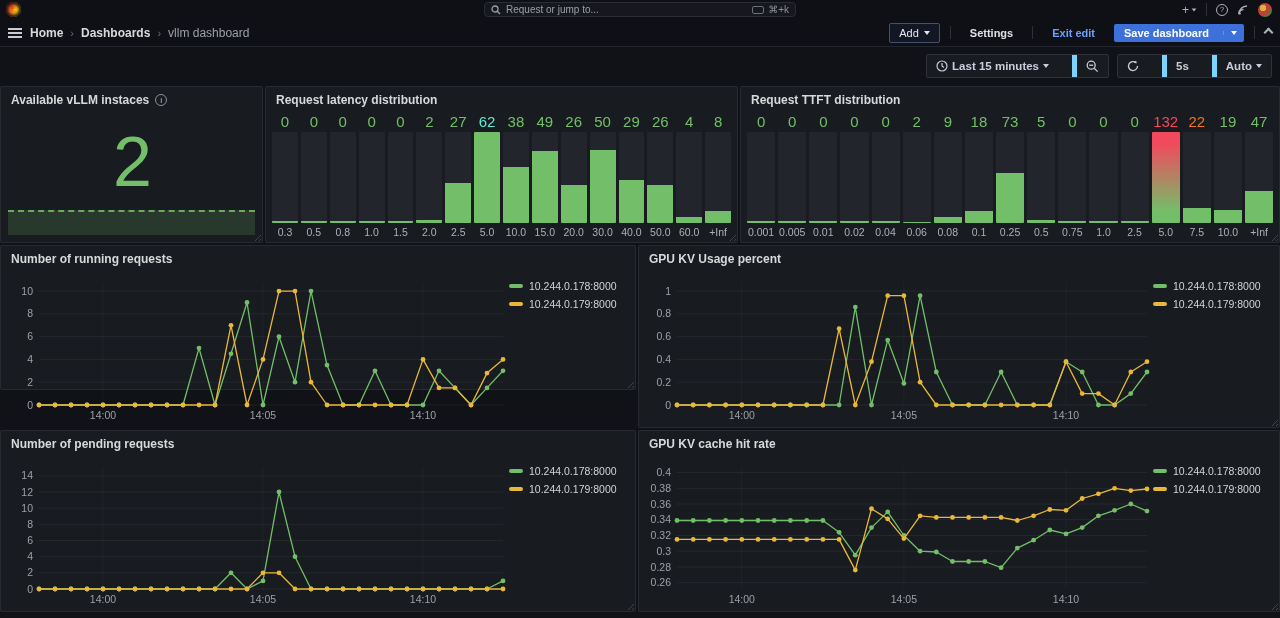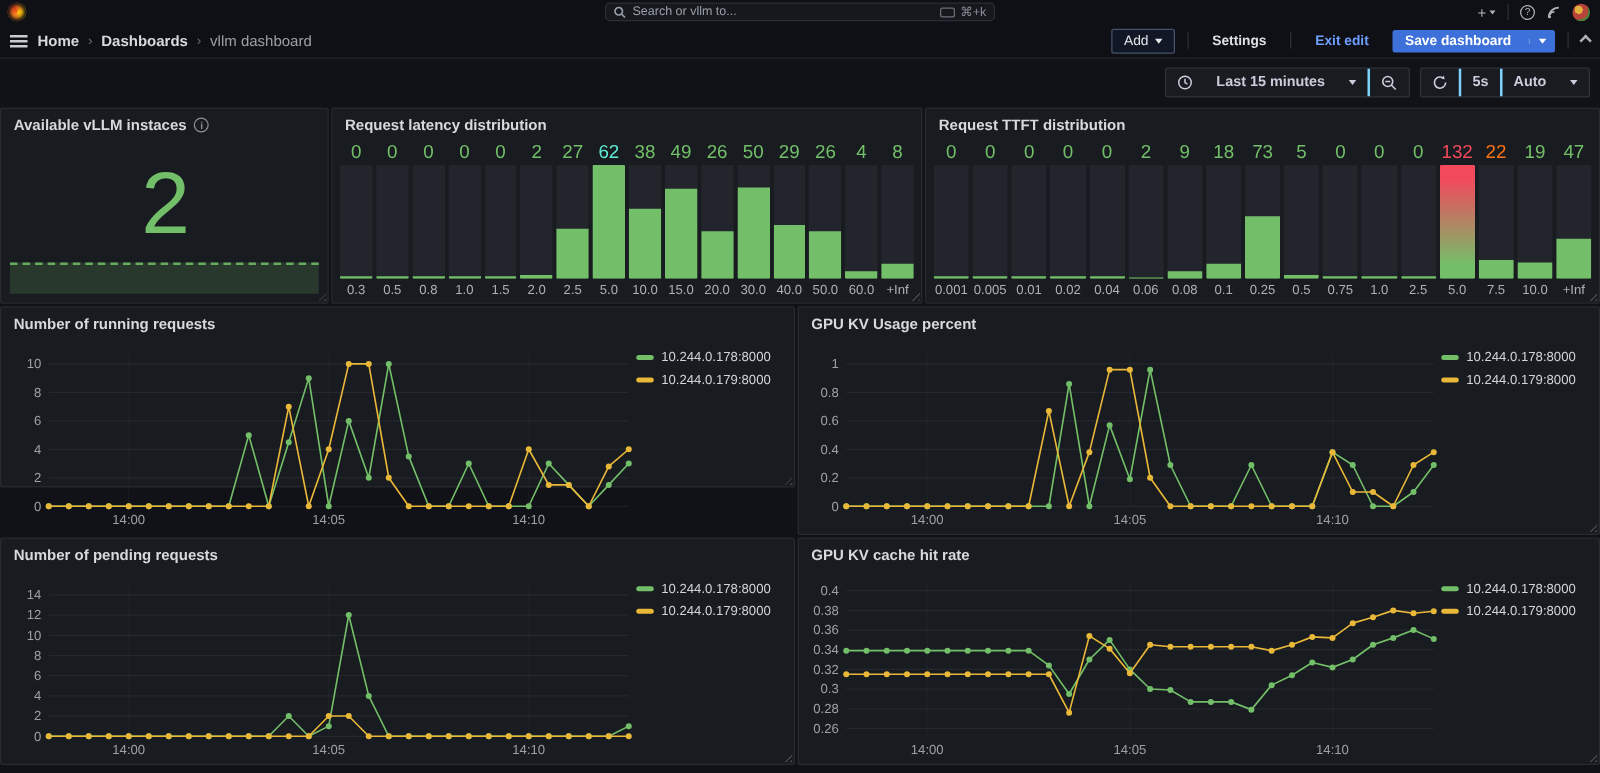--- a/index.html
+++ b/index.html
@@ -44,22 +44,22 @@
   .caret { width:0; height:0; border-left:3.5px solid transparent; border-right:3.5px solid transparent;
     border-top:4px solid currentColor; display:inline-block; }
   .chev-up { width:7px; height:7px; border-left:2px solid #aeb2ba; border-top:2px solid #aeb2ba;
     transform:rotate(45deg); display:inline-block; cursor:pointer; }
 
   
   #subbar { position:absolute; left:0; top:48px; right:0; height:36px; display:flex;
     align-items:center; justify-content:flex-end; padding-right:8px; gap:8px; }
   .tgroup { display:flex; align-items:center; background:#181b20; border:1px solid #2e323a;
     border-radius:2px; height:24px; font-size:11.5px; color:#ccccdc; font-weight:700; }
-  .tseg { display:flex; align-items:center; gap:19px; padding:0 9px; height:100%; cursor:pointer; }
-  .tseg + .tseg { border-left:2px solid #7dd3fc; }
+  .tseg { display:flex; align-items:center; gap:4px; padding:0 9px; height:100%; cursor:pointer; }
+  .tseg + .tseg { border-left:5px solid #7dd3fc;margin-left:14px; }
 
   
   .panel { position:absolute; background:#181b1f; border:1px solid rgba(204,204,220,0.09);
     border-radius:2px; }
   .panel::after { content:""; position:absolute; right:1px; bottom:1px; width:9px; height:9px;
     background:repeating-linear-gradient(135deg, transparent 0 2px, #4a4e57 2px 3px);
     clip-path:polygon(100% 0, 100% 100%, 0 100%); opacity:.8; }
   .ptitle { height:24px; display:flex; align-items:center; gap:6px; padding:2px 10px 0;
     font-size:12px; font-weight:700; color:#d8d9da; cursor:pointer; }
   .info-i { width:12px; height:12px; border:1px solid #8b8f98; border-radius:50%; color:#8b8f98;
@@ -101,21 +101,21 @@
 
 <div id="stage">
 
   <div id="topbar">
     <div id="logo"></div>
     <div class="searchpill">
       <svg width="10" height="10" viewBox="0 0 10 10">
         <circle cx="4" cy="4" r="3" fill="none" stroke="#9aa0a8" stroke-width="1.3"></circle>
         <line x1="6.3" y1="6.3" x2="9" y2="9" stroke="#9aa0a8" stroke-width="1.3"></line>
       </svg>
-      <span>Search or vllm to...</span>
+      <span>Request or jump to...</span>
       <span class="grow"></span>
       <span class="kbd-hint">
         <span class="kbd-rect"></span>
         <span>⌘+k</span>
       </span>
     </div>
     <div id="top-right">
       <span class="ticon">+<span class="caret" style="transform:scale(.8)"></span></span>
       <span class="vdiv"></span>
       <span class="ticon" style="width:12px;height:12px;border:1px solid #aeb2ba;border-radius:50%;font-size:8px;justify-content:center;">?</span>

